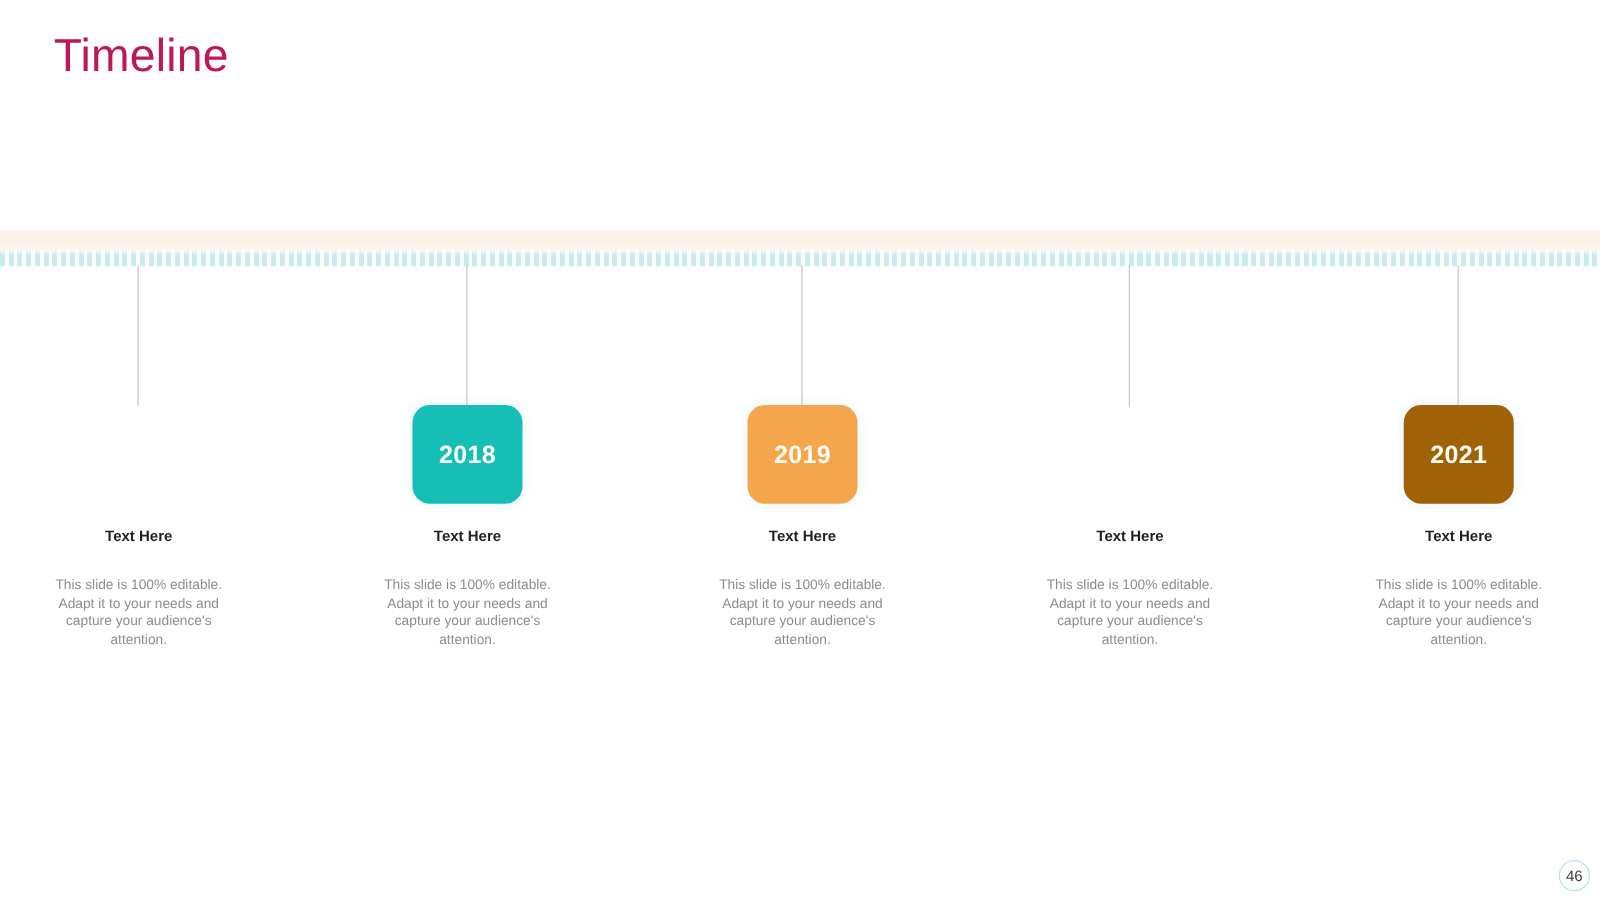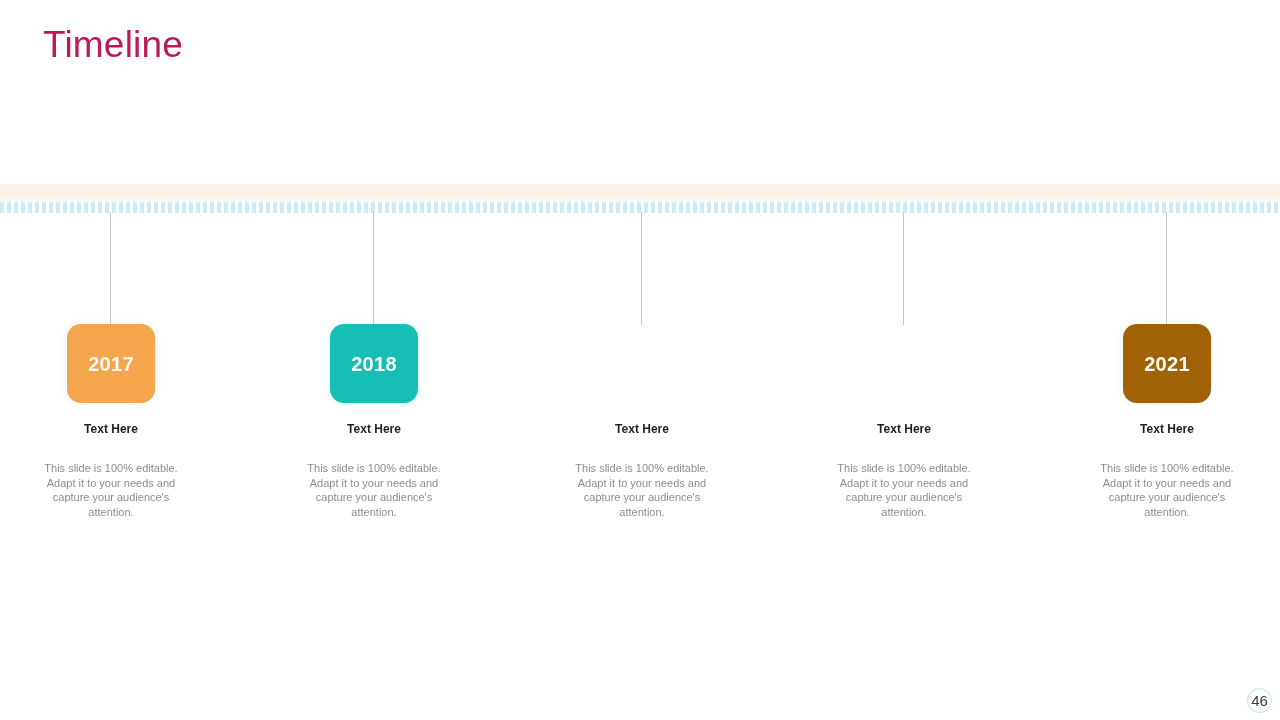--- a/index.html
+++ b/index.html
@@ -130,54 +130,54 @@
     position: absolute;
     right: 8px;
     bottom: 7px;
     width: 23px;
     height: 23px;
     border-radius: 50%;
     border: 1px solid #b9e4ea;
     display: flex;
     align-items: center;
     justify-content: center;
-    font-size: 15px;
+    font-size: 12px;
     color: #3b3b3b;
     background: #ffffff;
     line-height: 10px;
   }
 </style>
 </head>
 <body>
 
 <div class="slide-title">Timeline</div>
 
 <div class="band-cream"></div>
 
 <div class="band-striped"></div>
 
 <div class="timeline" id="timeline">
     <div class="col" style="left: 11px;">
       <div class="connector" style="background: rgb(198, 198, 198);"></div>
-      <div class="year-card" style="background: rgb(245, 165, 75);">
-        <span class="year-label">2017</span>
-      </div>
       <div class="col-heading">Text Here</div>
       <div class="col-body">This slide is 100% editable. Adapt it to your needs and capture your audience's attention.</div>
     </div>
     <div class="col" style="left: 274px;">
       <div class="connector" style="background: rgb(198, 198, 198);"></div>
       <div class="year-card" style="background: rgb(22, 191, 181);">
         <span class="year-label">2018</span>
       </div>
       <div class="col-heading">Text Here</div>
       <div class="col-body">This slide is 100% editable. Adapt it to your needs and capture your audience's attention.</div>
     </div>
     <div class="col" style="left: 542px;">
       <div class="connector" style="background: rgb(198, 198, 198);"></div>
+      <div class="year-card" style="background: rgb(245, 165, 75);">
+        <span class="year-label">2019</span>
+      </div>
       <div class="col-heading">Text Here</div>
       <div class="col-body">This slide is 100% editable. Adapt it to your needs and capture your audience's attention.</div>
     </div>
     <div class="col" style="left: 804px;">
       <div class="connector" style="background: rgb(198, 198, 198);"></div>
       <div class="col-heading">Text Here</div>
       <div class="col-body">This slide is 100% editable. Adapt it to your needs and capture your audience's attention.</div>
     </div>
     <div class="col" style="left: 1067px;">
       <div class="connector" style="background: rgb(198, 198, 198);"></div>

